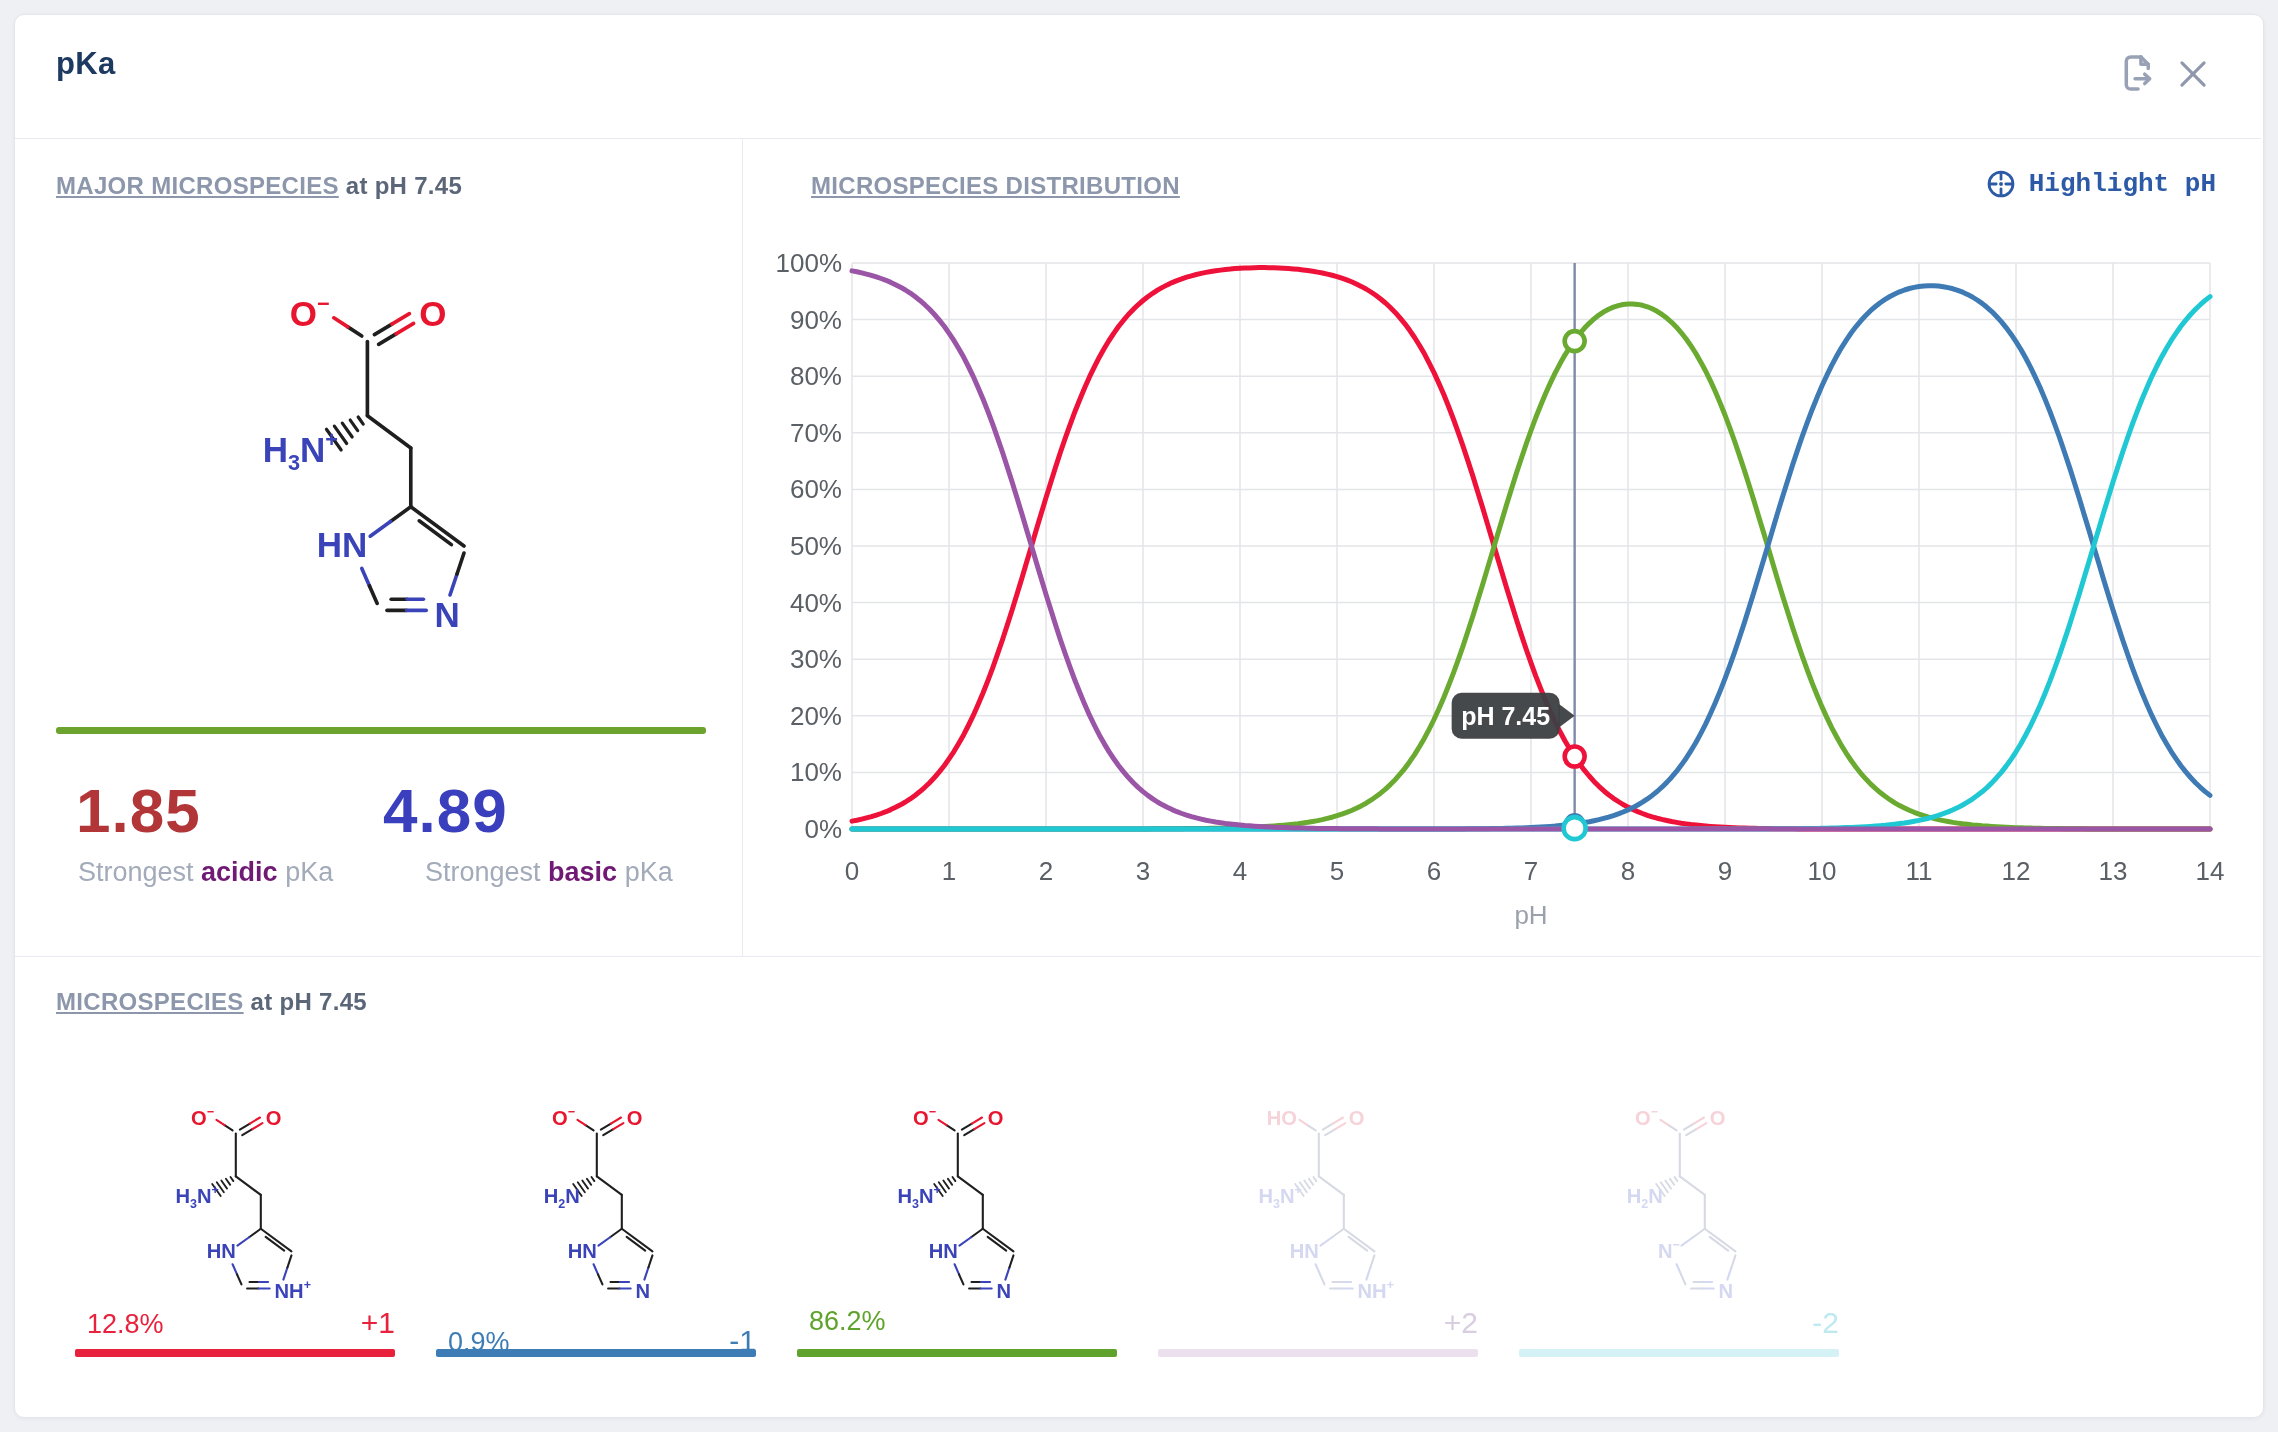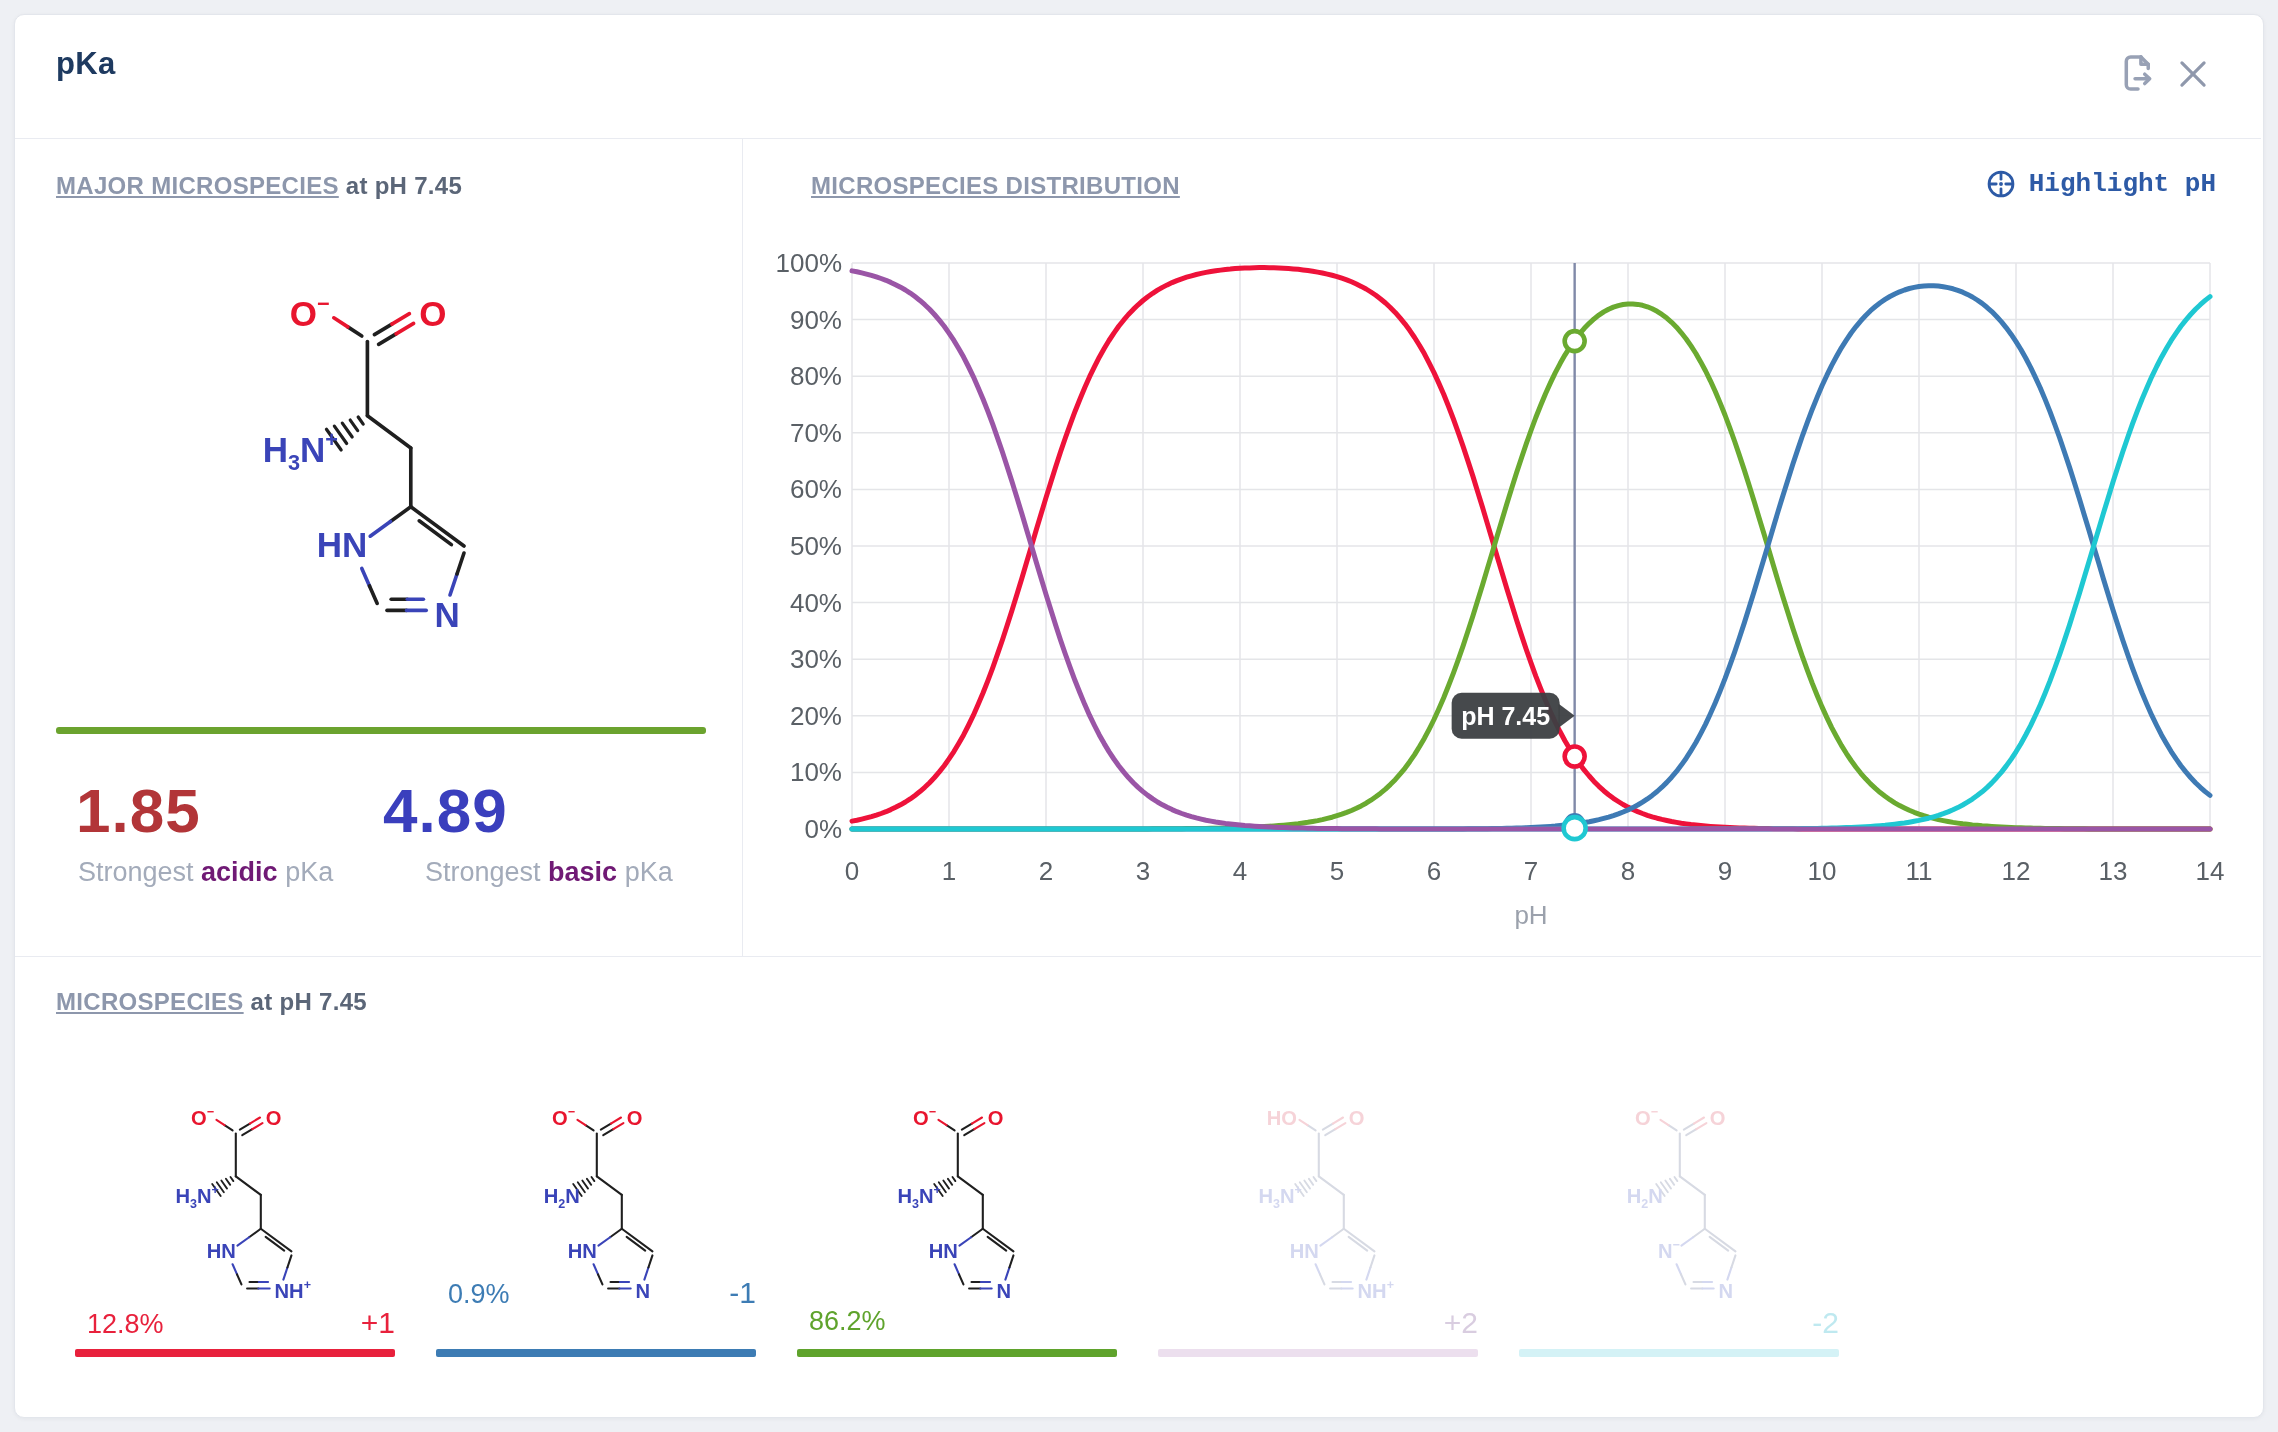--- a/index.html
+++ b/index.html
@@ -377,21 +377,21 @@
       <text x="100" y="150" text-anchor="end" fill="#d4d8f0" font-family="&quot;Liberation Sans&quot;,sans-serif" font-size="25" font-weight="bold"><tspan dy="0" font-size="25">H</tspan><tspan dy="6" font-size="15.5">2</tspan><tspan dy="-6" font-size="25">N</tspan></text>
       <text x="121" y="218" text-anchor="end" fill="#d4d8f0" font-family="&quot;Liberation Sans&quot;,sans-serif" font-size="25" font-weight="bold"><tspan dy="0" font-size="25">N</tspan><tspan dy="-11" font-size="15.5">−</tspan></text>
       <text x="169" y="268" text-anchor="start" fill="#d4d8f0" font-family="&quot;Liberation Sans&quot;,sans-serif" font-size="25" font-weight="bold"><tspan dy="0" font-size="25">N</tspan></text>
     </svg>
   </div>
 
 <div class="sp-row" style="left:75px;top:1306px;">
     <span class="sp-pct" id="pct-0" style="color: rgb(232, 33, 60);">12.8%</span>
     <span class="sp-chg" id="chg-0" style="color: rgb(232, 33, 60);">+1</span>
   </div>
-<div class="sp-row" style="left:436px;top:1276px;">
+<div class="sp-row" style="left:436px;top:1324px;">
     <span class="sp-pct" id="pct-1" style="color: rgb(61, 124, 180);">0.9%</span>
     <span class="sp-chg" id="chg-1" style="color: rgb(61, 124, 180);">-1</span>
   </div>
 <div class="sp-row" style="left:797px;top:1306px;">
     <span class="sp-pct" id="pct-2" style="color: rgb(95, 163, 44);">86.2%</span>
     <span class="sp-chg" id="chg-2" style="color: rgb(95, 163, 44);"></span>
   </div>
 <div class="sp-row" style="left:1158px;top:1306px;">
     <span class="sp-pct" id="pct-3" style="color: rgb(217, 205, 224);"></span>
     <span class="sp-chg" id="chg-3" style="color: rgb(217, 205, 224);">+2</span>

